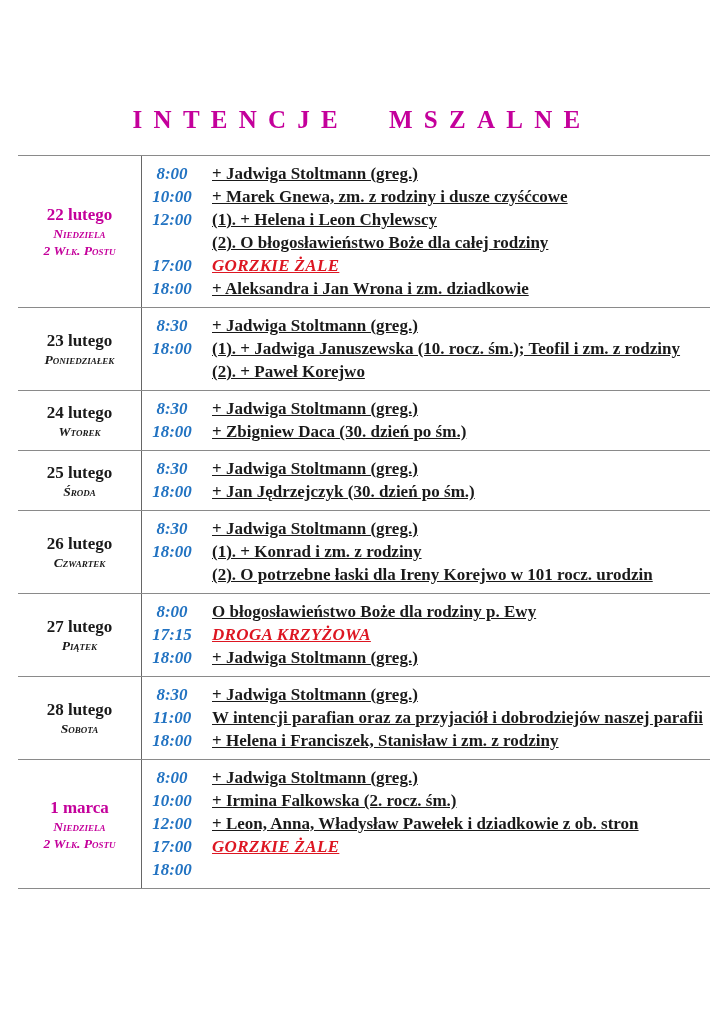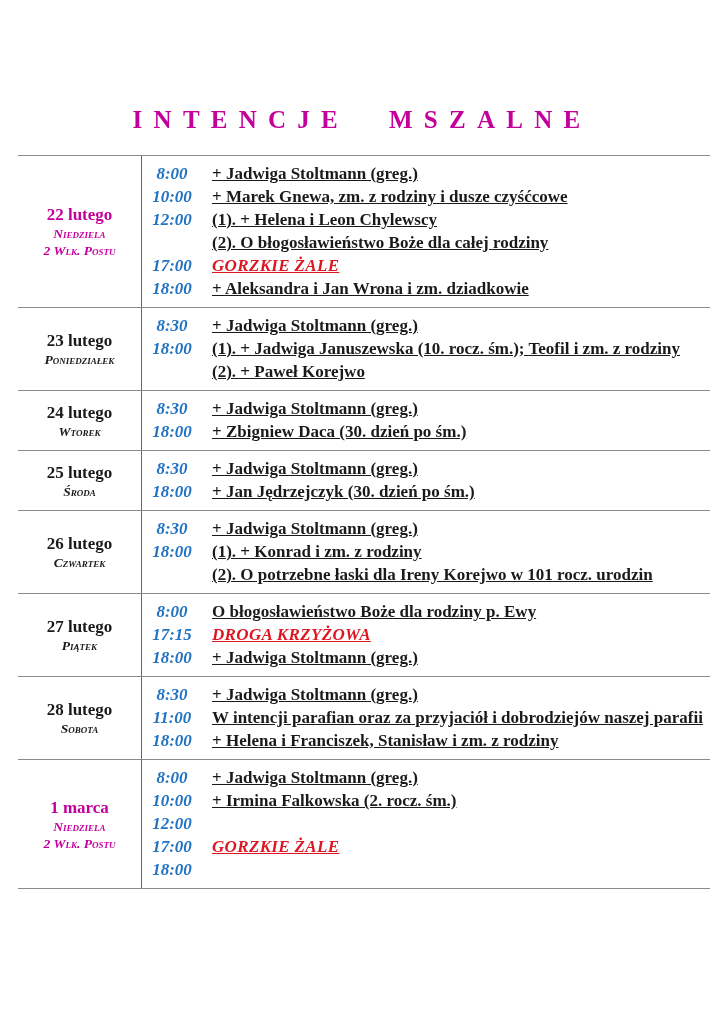--- a/index.html
+++ b/index.html
@@ -260,20 +260,21 @@
         <div class="entry">
           <span class="time">8:00</span>
           <span class="text">+ Jadwiga Stoltmann (greg.)</span>
         </div>
         <div class="entry">
           <span class="time">10:00</span>
           <span class="text">+ Irmina Falkowska (2. rocz. śm.)</span>
         </div>
         <div class="entry">
           <span class="time">12:00</span>
+          <span class="text">+ Leon, Anna, Władysław Pawełek i dziadkowie z ob. stron</span>
         </div>
         <div class="entry">
           <span class="time">17:00</span>
           <span class="text event">GORZKIE ŻALE</span>
         </div>
         <div class="entry">
           <span class="time">18:00</span>
         </div>
       </div>
     </div>

